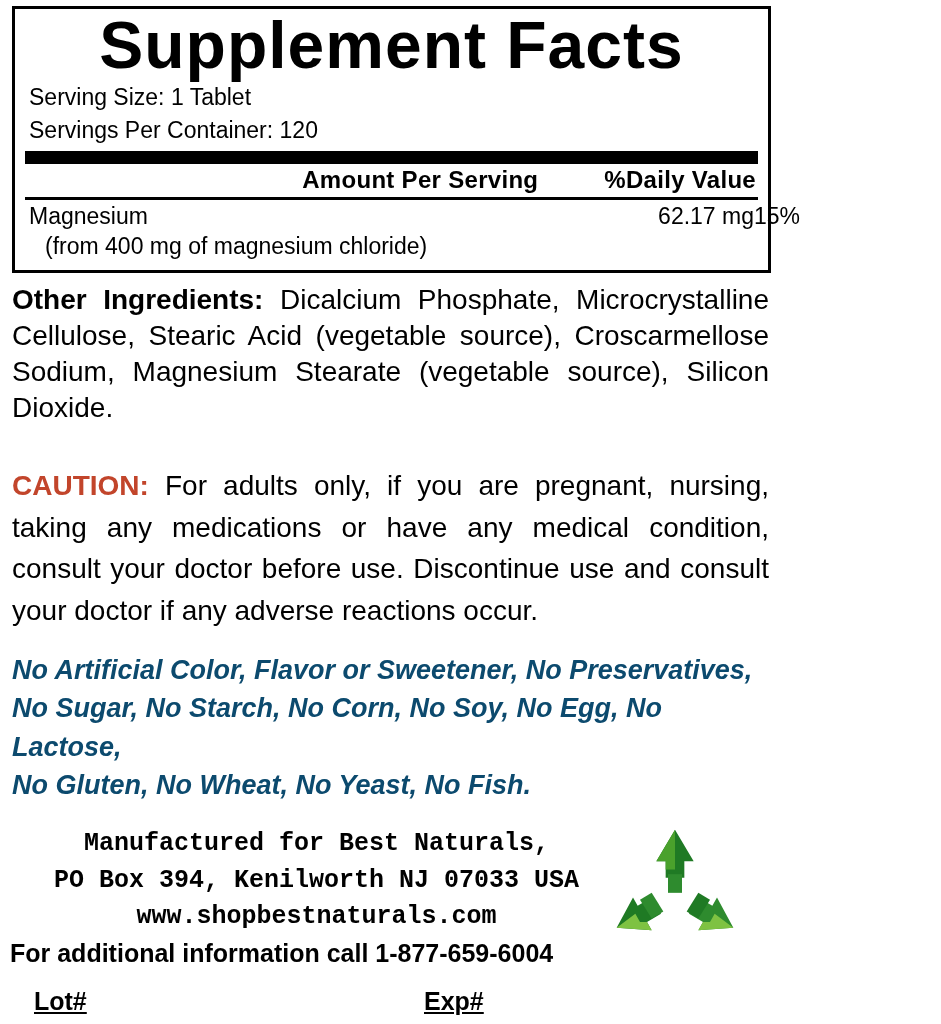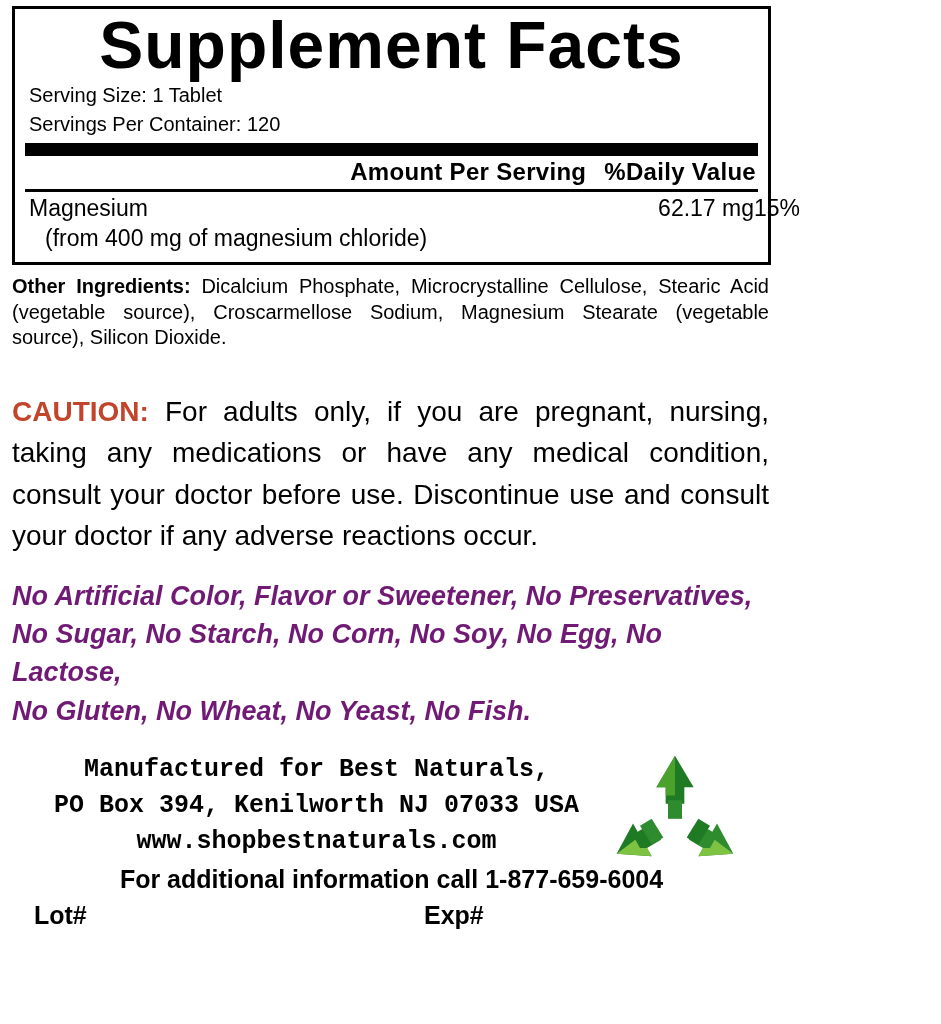--- a/index.html
+++ b/index.html
@@ -34,41 +34,42 @@
   .sf-title {
     font-size: 66px;
     font-weight: bold;
     letter-spacing: 1px;
     line-height: 1.05;
     text-align: center;
     padding: 2px 0 0 0;
     font-family: "Liberation Sans", sans-serif;
   }
   .sf-serving {
-    font-size: 20px;
+    font-size: 23px;
     line-height: 1.32;
     padding: 2px 0 0 14px;
   }
   .rule-thick {
     height: 13px;
     background: #000;
     margin: 6px 10px 0 10px;
   }
   .rule-thin {
     height: 3px;
     background: #000;
     margin: 0 10px;
   }
   .sf-head-row {
     display: flex;
     justify-content: flex-end;
     align-items: baseline;
     padding: 2px 12px 3px 10px;
     font-size: 24px;
     font-weight: bold;
+    gap: 48px;
   }
   .sf-head-row .col-amount {
     margin-right: 18px;
     letter-spacing: .3px;
   }
   .sf-head-row .col-dv {
     letter-spacing: .3px;
   }
   .sf-nut-row {
     display: flex;
@@ -89,21 +90,21 @@
     text-align: center;
     padding-right: 20px;
   }
   .sf-subline {
     font-size: 23px;
     padding: 3px 0 10px 30px;
   }
 
   
   .other-ing {
-    font-size: 20px;
+    font-size: 28px;
     line-height: 1.28;
     text-align: justify;
     margin: 9px 4px 0 2px;
   }
   .other-ing b {
     font-weight: bold;
   }
 
   
   .caution {
@@ -112,21 +113,21 @@
     text-align: justify;
     margin: 40px 4px 0 2px;
   }
   .caution-label {
     color: #c2452b;
     font-weight: bold;
   }
 
   
   .claims {
-    color: #701a75;
+    color: #0c4a6e;
     font-style: italic;
     font-weight: bold;
     font-size: 27px;
     line-height: 1.42;
     margin: 20px 4px 0 2px;
   }
 
   
   .footer {
     margin-top: 22px;
@@ -135,31 +136,32 @@
   }
   .footer-text {
     text-align: center;
     font-size: 25px;
     line-height: 1.45;
     font-weight: bold;
     padding-right: 150px;
     font-family: Liberation Mono, monospace;
   }
   .footer-line-wide {
-    text-align: center;
+    text-align: left;
     font-size: 25px;
     font-weight: bold;
     line-height: 1.45;
   }
   .lot-row {
     display: flex;
     font-size: 25px;
     font-weight: bold;
-    margin-top: 4px;
+    margin-top: 16px;
     padding-left: 24px;
+    text-decoration: underline;
   }
   .lot-row .lot {
     flex: 0 0 390px;
   }
   .recycle {
     position: absolute;
     right: 28px;
     top: -4px;
     width: 140px;
     height: 130px;

